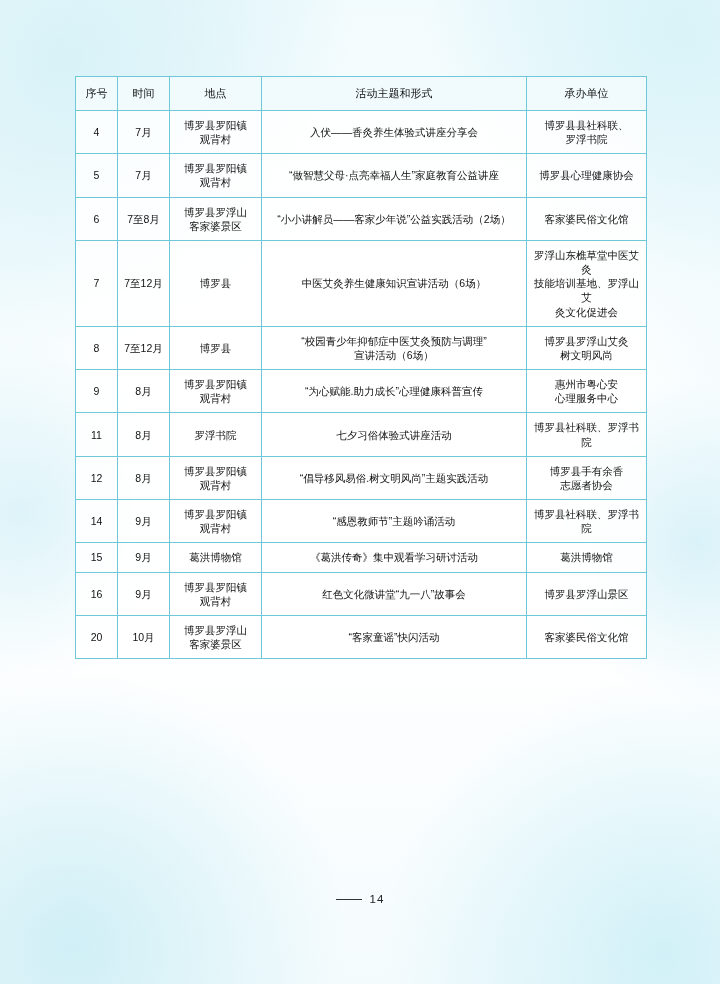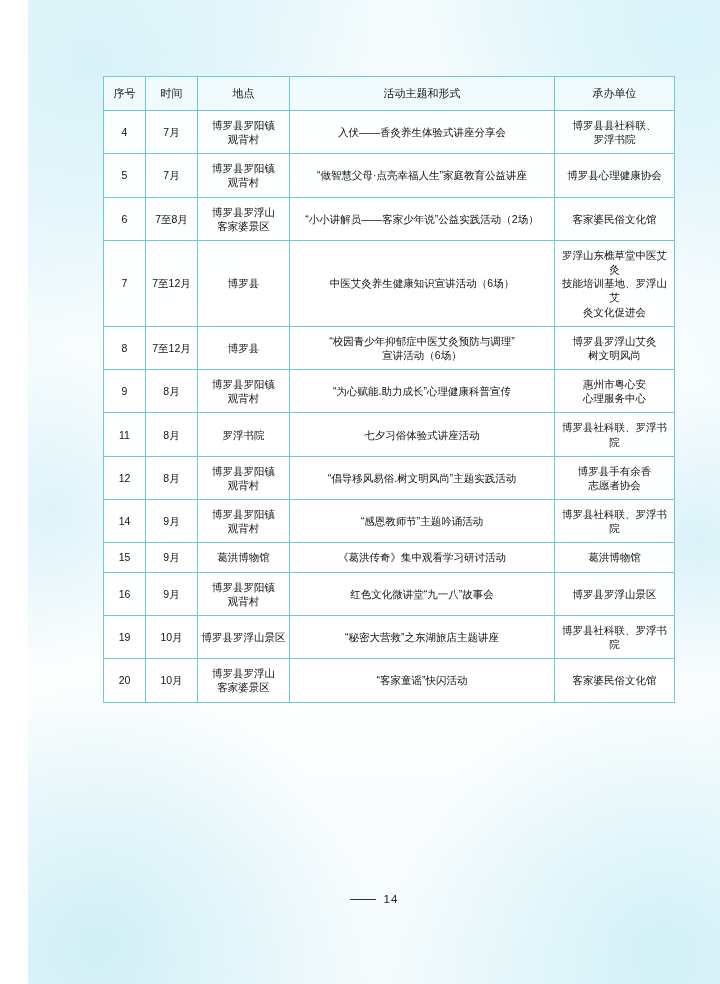--- a/index.html
+++ b/index.html
@@ -18,21 +18,20 @@
     position: absolute;
     inset: 0;
     background:
       radial-gradient(circle at 8% 6%, rgba(198,236,244,0.75) 0%, rgba(198,236,244,0) 26%),
       radial-gradient(circle at 95% 3%, rgba(205,240,246,0.8) 0%, rgba(205,240,246,0) 22%),
       radial-gradient(circle at 3% 52%, rgba(206,238,246,0.7) 0%, rgba(206,238,246,0) 20%),
       radial-gradient(circle at 97% 55%, rgba(200,236,245,0.7) 0%, rgba(200,236,245,0) 18%),
       radial-gradient(circle at 10% 96%, rgba(198,236,244,0.8) 0%, rgba(198,236,244,0) 24%),
       radial-gradient(circle at 92% 97%, rgba(200,238,246,0.8) 0%, rgba(200,238,246,0) 24%),
       linear-gradient(180deg, #f2fbfd 0%, #ffffff 35%, #ffffff 65%, #f4fbfd 100%);
-    margin-left: 28px;
   }
   .wash {
     position: absolute;
     inset: 0;
     background:
       linear-gradient(115deg, rgba(226,245,250,0.55) 0%, rgba(255,255,255,0) 30%),
       linear-gradient(250deg, rgba(222,244,250,0.5) 0%, rgba(255,255,255,0) 28%);
     pointer-events: none;
   }
   .doc-table {
@@ -260,33 +259,20 @@
             <span class="cell-line">观背村</span>
           </td>
           <td>
             <span class="cell-line">红色文化微讲堂“九一八”故事会</span>
           </td>
           <td>
             <span class="cell-line">博罗县罗浮山景区</span>
           </td>
         </tr>
         <tr>
-          <td>19</td>
-          <td>10月</td>
-          <td>
-            <span class="cell-line">博罗县罗浮山景区</span>
-          </td>
-          <td>
-            <span class="cell-line">“秘密大营救”之东湖旅店主题讲座</span>
-          </td>
-          <td>
-            <span class="cell-line">博罗县社科联、罗浮书院</span>
-          </td>
-        </tr>
-        <tr>
           <td>20</td>
           <td>10月</td>
           <td>
             <span class="cell-line">博罗县罗浮山</span>
             <span class="cell-line">客家婆景区</span>
           </td>
           <td>
             <span class="cell-line">“客家童谣”快闪活动</span>
           </td>
           <td>

